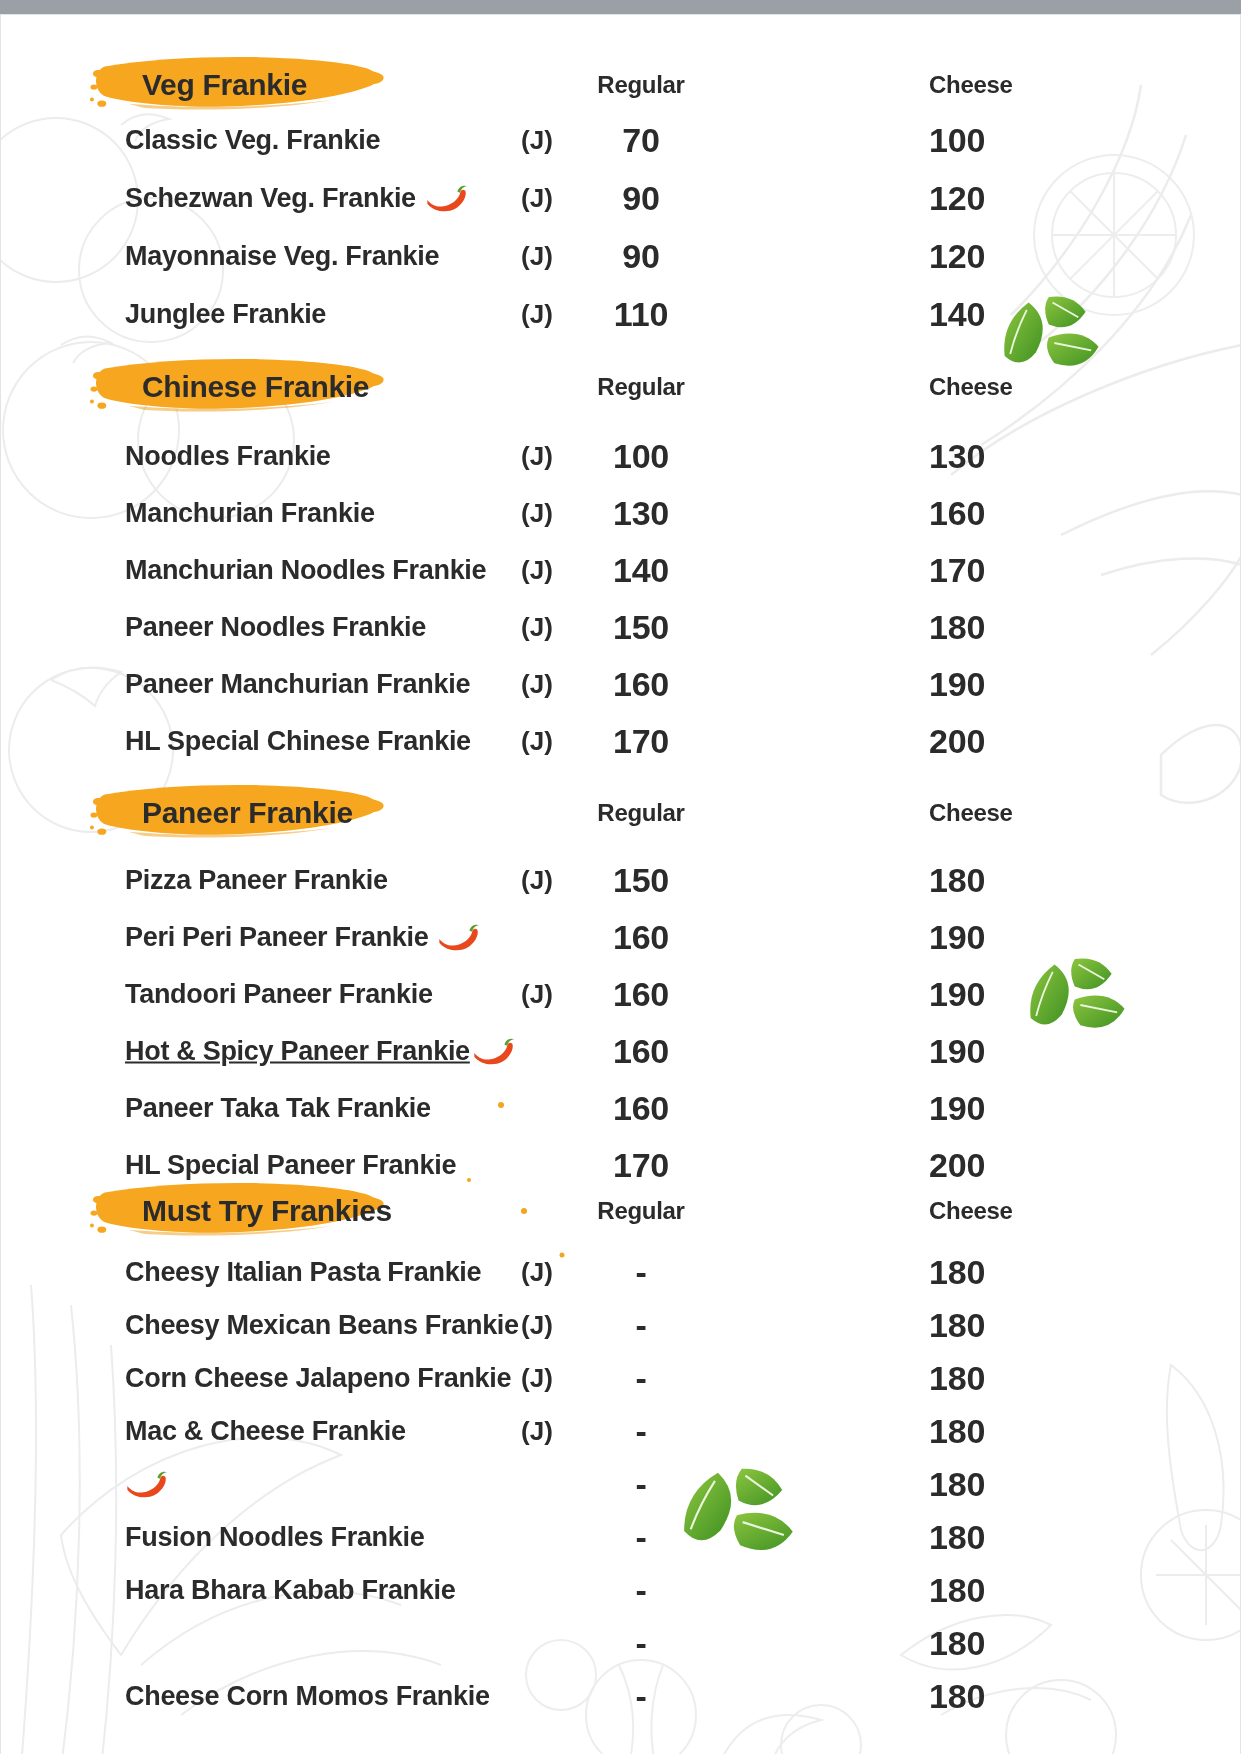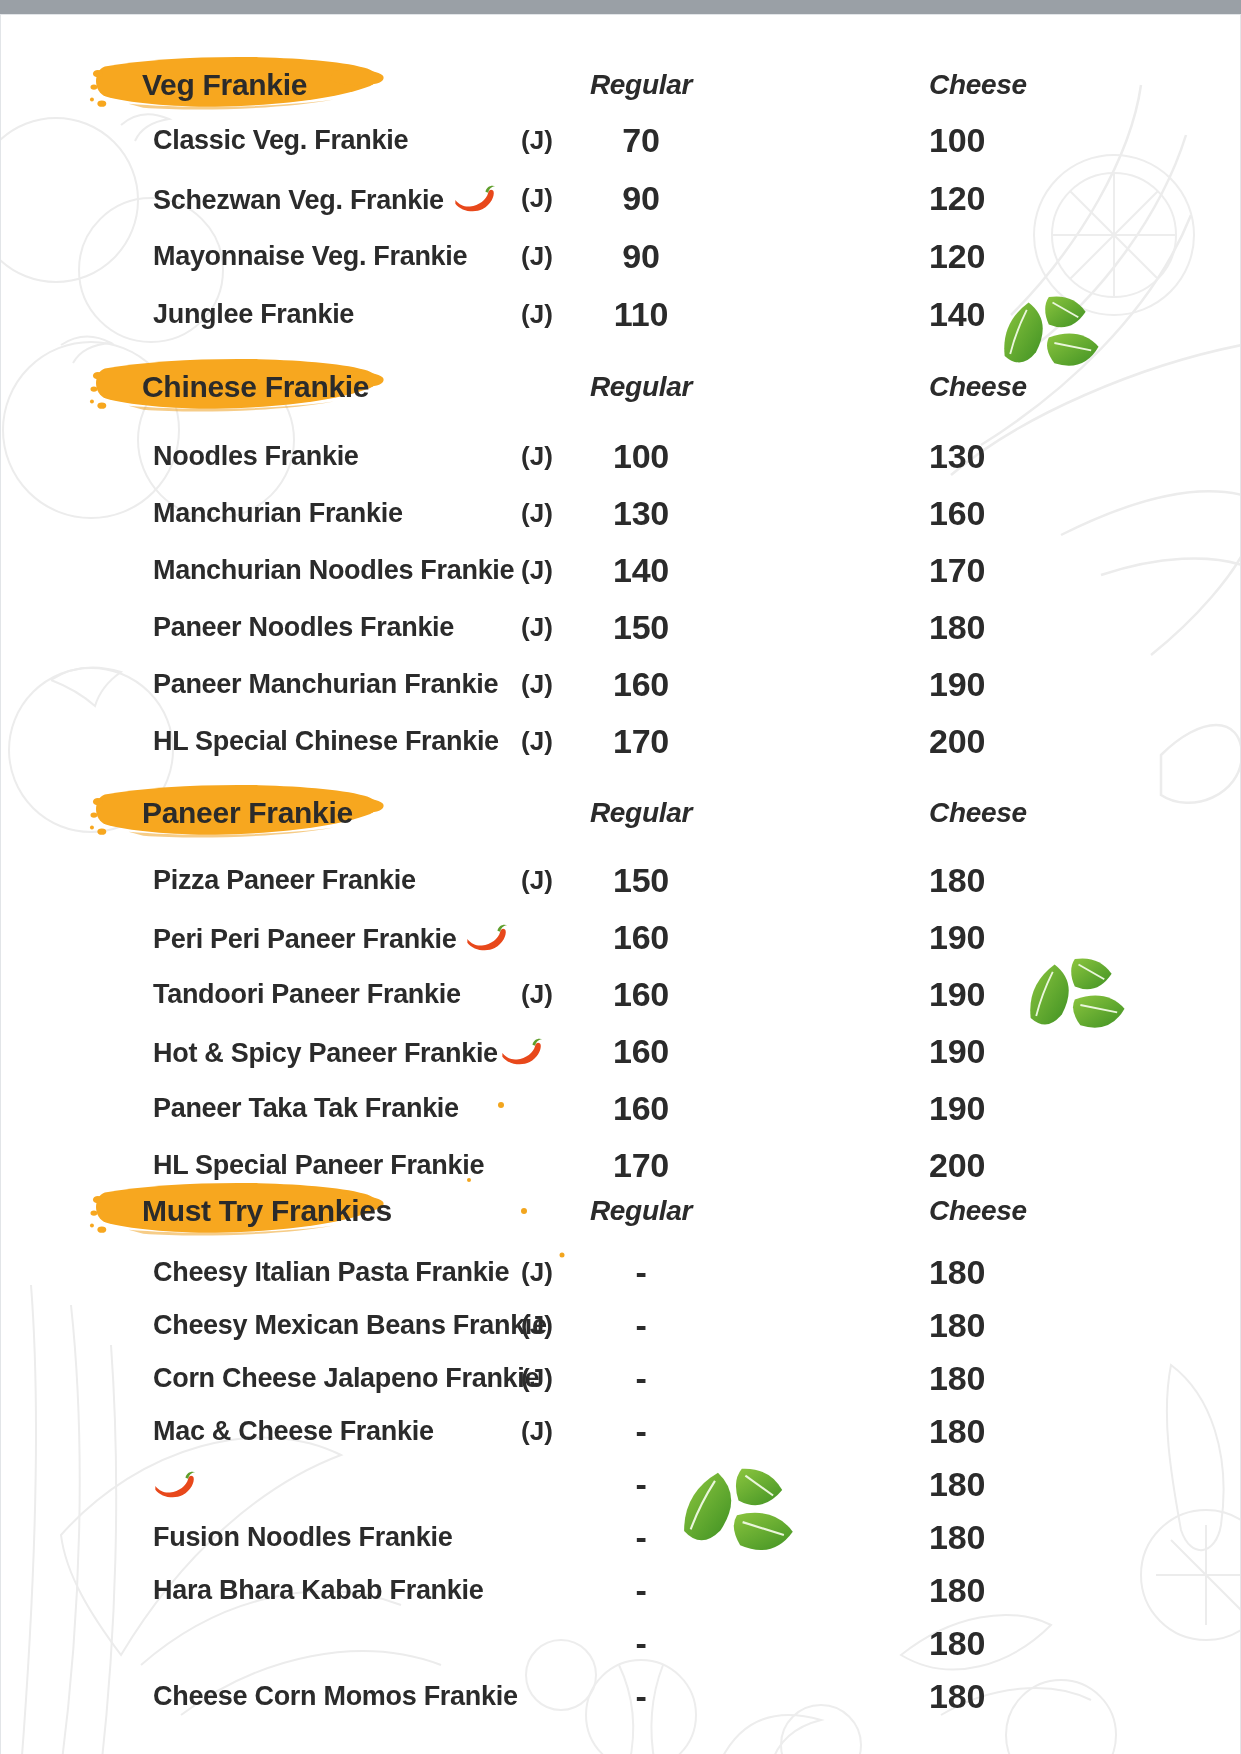--- a/index.html
+++ b/index.html
@@ -18,35 +18,35 @@
   }
   .bg{position:absolute;left:0;top:0;z-index:0;}
   .defs-holder{position:absolute;width:0;height:0;overflow:hidden;}
   .section{position:absolute;left:0;width:100%;z-index:2;}
   .sec-head{position:relative;height:52px;}
   .brush{position:absolute;left:88px;top:-6px;width:296px;height:62px;z-index:0;}
   .sec-title{
     position:absolute;left:141px;top:50%;transform:translateY(-50%);
     margin:0;font-size:30px;letter-spacing:-0.3px;z-index:1;white-space:nowrap;
   }
-  .col-head{position:absolute;top:50%;transform:translateY(-50%);font-size:28px;letter-spacing:-0.3px;font-style:italic;}
+  .col-head{position:absolute;top:50%;transform:translateY(-50%);font-size:24px;letter-spacing:-0.3px;}
   .col-head.reg{left:560px;width:160px;text-align:center;}
   .col-head.chz{left:928px;}
   .rows{position:relative;}
   .rows.gap14{margin-top:14px;}
   .rows.gap12{margin-top:12px;}
   .rows.gap8{margin-top:8px;}
   .row{position:relative;}
   .h58 .row{height:58px;}
   .h57 .row{height:57px;}
   .h53 .row{height:53px;}
   .name{
-    position:absolute;left:152px;top:50%;transform:translateY(-50%);
+    position:absolute;left:124px;top:50%;transform:translateY(-50%);
     font-size:27px;letter-spacing:-0.3px;white-space:nowrap;
-    display:flex;align-items:flex-end;gap:9px;
+    display:flex;align-items:center;gap:9px;
   }
   .jain{position:absolute;left:514px;width:44px;text-align:center;top:50%;transform:translateY(-50%);font-size:26px;}
   .price{position:absolute;top:50%;transform:translateY(-50%);font-size:34px;letter-spacing:-0.2px;}
   .price.reg{left:560px;width:160px;text-align:center;}
   .price.chz{left:928px;}
   .chili{width:43px;height:31px;flex:none;margin-top:4px;}
 </style>
 </head>
 <body>
 
@@ -287,21 +287,21 @@
       </div>
       <div class="row">
         <div class="name">
             <span>Tandoori Paneer Frankie</span>
           </div>
         <span class="jain">(J)</span>
         <span class="price reg">160</span>
         <span class="price chz">190</span>
       </div>
       <div class="row">
-        <div class="name" style="gap:2px;">
+        <div class="name" style="gap:2px;text-decoration:underline;">
             <span>Hot &amp; Spicy Paneer Frankie</span>
           <svg class="chili" viewBox="0 0 46 34">
               <use href="#chili"></use>
             </svg>
           </div>
         <span class="jain"></span>
         <span class="price reg">160</span>
         <span class="price chz">190</span>
       </div>
       <div class="row">

